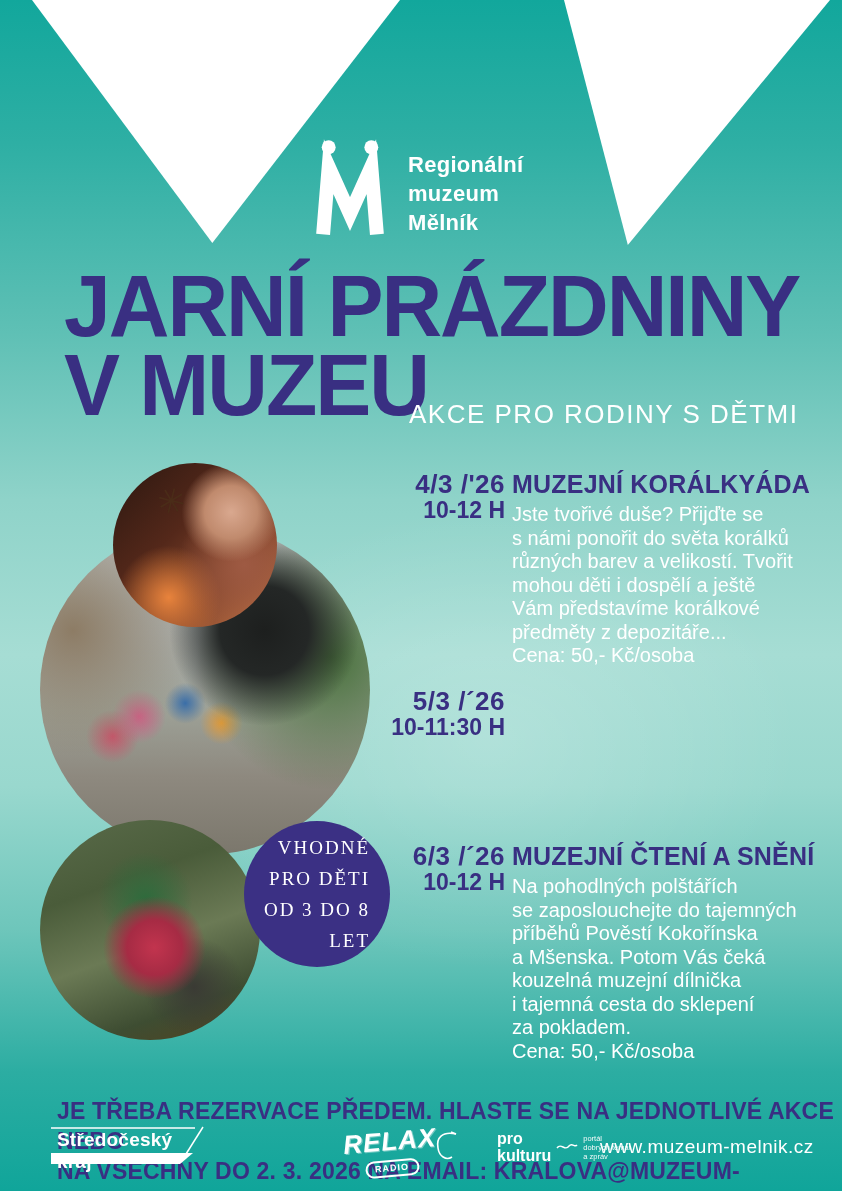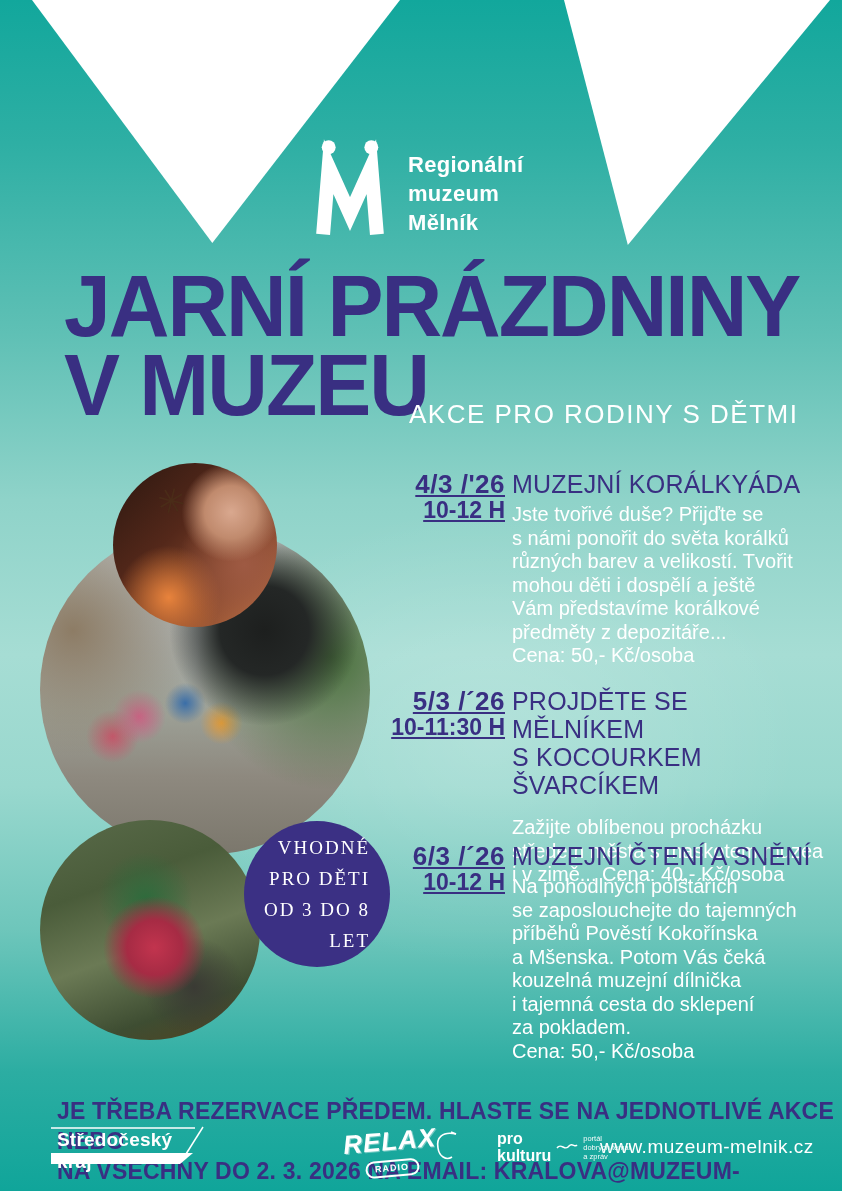--- a/index.html
+++ b/index.html
@@ -47,25 +47,25 @@
       linear-gradient(160deg,#5a6b4a 0%,#4a5c3a 30%,#6b7a55 55%,#3e4d32 80%,#54421f 100%);}
   .photo-star{position:absolute;left:44px;top:18px;color:#4a2c18;font-size:34px;transform:rotate(14deg);}
 
   .badge{position:absolute;left:244px;top:821px;width:146px;height:146px;border-radius:50%;
     background:#3b3084;color:#fff;display:flex;align-items:center;justify-content:center;text-align:right;
     font-family:"Liberation Serif",serif;font-size:19px;line-height:31px;letter-spacing:2px;white-space:pre-line;}
 
   .events{position:absolute;left:380px;top:0;width:445px;}
   .event{position:absolute;left:0;width:445px;}
   .ev1{top:470px;}.ev2{top:687px;}.ev3{top:842px;}
-  .ev-when{position:absolute;left:0;top:0;width:125px;text-align:right;color:#392f82;font-weight:700;text-decoration:underline;}
+  .ev-when{position:absolute;left:0;top:0;width:125px;text-align:right;color:#392f82;font-weight:700;}
   .ev-date{font-size:26px;line-height:28px;letter-spacing:.5px;}
   .ev-time{font-size:23px;line-height:25px;}
   .ev-main{margin-left:132px;}
-  .ev-title{color:#392f82;font-weight:400;font-size:25px;line-height:28px;letter-spacing:.2px;white-space:pre-line;}
+  .ev-title{color:#392f82;font-weight:700;font-size:25px;line-height:28px;letter-spacing:.2px;white-space:pre-line;}
   .ev-desc{color:#ffffff;font-size:20px;line-height:23.5px;white-space:pre-line;margin-top:5px;}
   .ev2 .ev-desc{margin-top:17px;}
 
   .reservation{position:absolute;left:57px;top:1058px;color:#392f82;font-weight:700;
     font-size:23px;line-height:30px;letter-spacing:.2px;white-space:pre-line;margin-top:38px;}
 
   .footer{position:absolute;left:0;top:1118px;width:842px;height:73px;color:#fff;}
   .sk-logo{position:absolute;left:45px;top:8px;width:160px;height:44px;}
   .sk-text{position:absolute;left:12px;top:3px;font-size:19px;font-weight:700;letter-spacing:.2px;}
   .cro{position:absolute;left:228px;top:12px;}
@@ -135,27 +135,20 @@
 předměty z depozitáře...
 Cena: 50,- Kč/osoba</div>
       </div>
     </div>
 
     <div class="event ev2">
       <div class="ev-when">
         <div class="ev-date">5/3 /´26</div>
         <div class="ev-time">10-11:30 H</div>
       </div>
-      <div class="ev-main">
-        <div class="ev-title">PROJDĚTE SE MĚLNÍKEM
-S KOCOURKEM ŠVARCÍKEM</div>
-        <div class="ev-desc">Zažijte oblíbenou procházku
-středem města s maskotem muzea
-i v zimě... Cena: 40,- Kč/osoba</div>
-      </div>
     </div>
 
     <div class="event ev3">
       <div class="ev-when">
         <div class="ev-date">6/3 /´26</div>
         <div class="ev-time">10-12 H</div>
       </div>
       <div class="ev-main">
         <div class="ev-title">MUZEJNÍ ČTENÍ A SNĚNÍ</div>
         <div class="ev-desc">Na pohodlných polštářích

